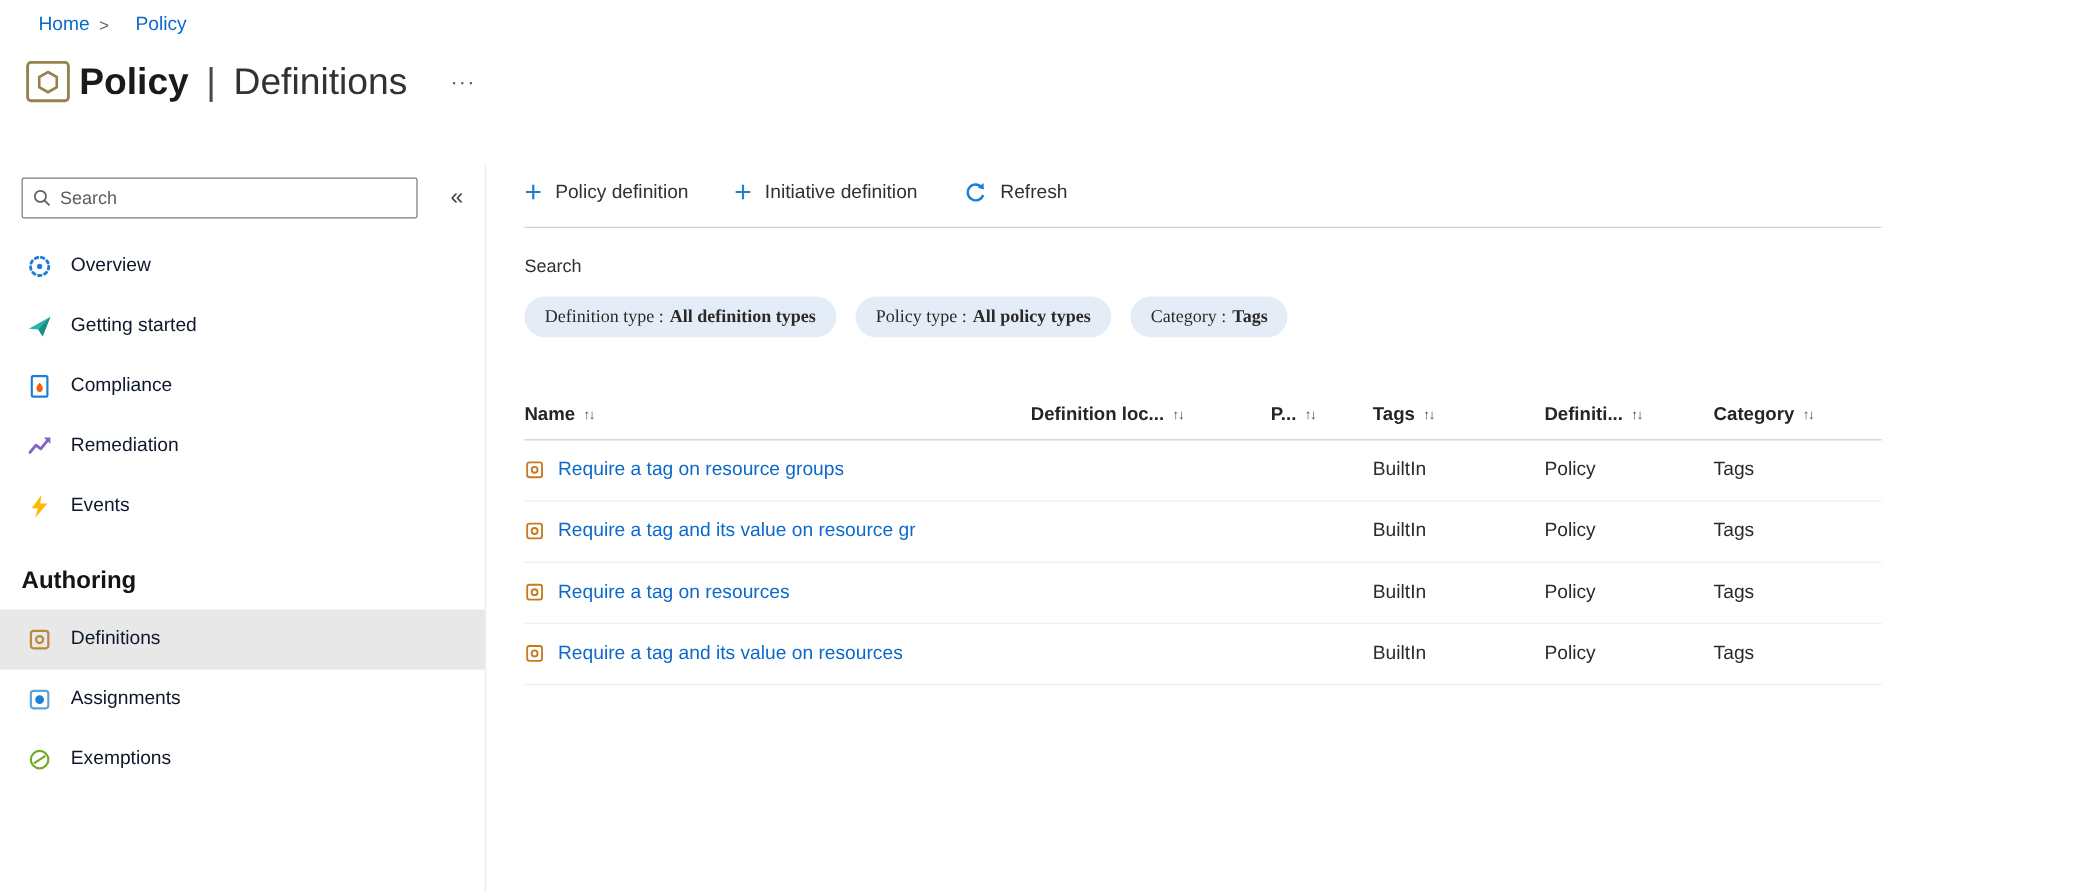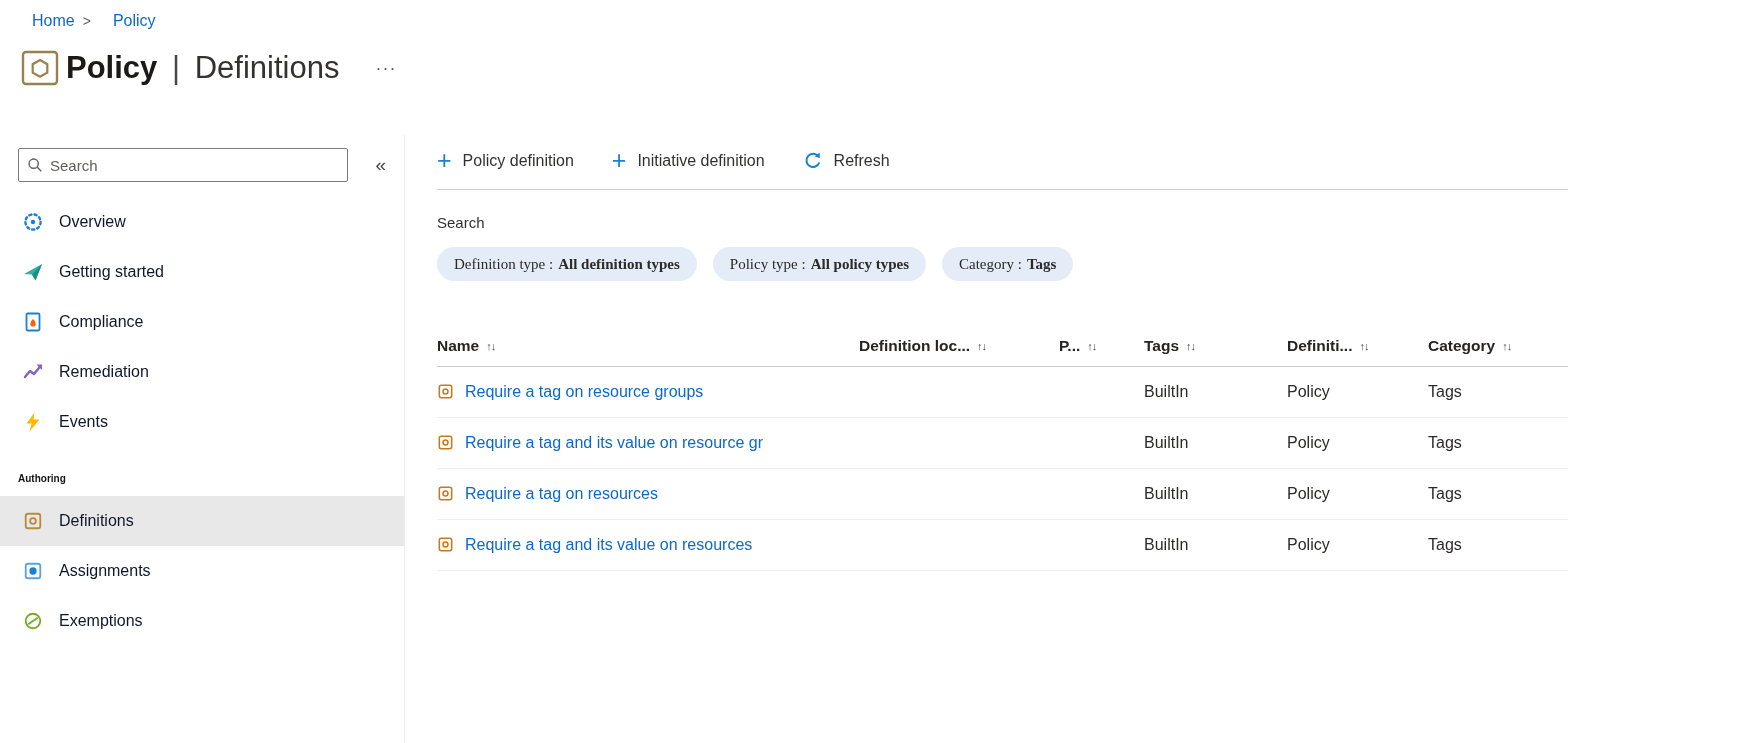--- a/index.html
+++ b/index.html
@@ -51,21 +51,21 @@
     padding:2px 6px; user-select:none;
   }
   .nav { margin-top:15px; }
   .nav-item {
     height:50px; display:flex; align-items:center; gap:15px;
     padding-left:22px; font-size:16px; color:#0f172a; cursor:pointer;
   }
   .nav-item.selected { background:#e8e8e8; }
   .nav-icon { width:22px; height:22px; flex:none; display:flex; align-items:center; justify-content:center; }
   .section-header {
-    padding:26px 0 12px 18px; font-weight:700; font-size:10px; color:#141414;
+    padding:26px 0 12px 18px; font-weight:700; font-size:20px; color:#141414;
   }
 
   
   .main { position:absolute; left:437px; top:141px; width:1131px; }
   .toolbar { display:flex; align-items:center; gap:38px; height:40px; }
   .toolbar-btn {
     display:flex; align-items:center; gap:11px; font-size:16px;
     color:#323130; cursor:pointer; white-space:nowrap;
   }
   .plus-glyph { color:#1b7fd4; font-size:25px; font-weight:400; line-height:20px; margin-top:-3px; }

